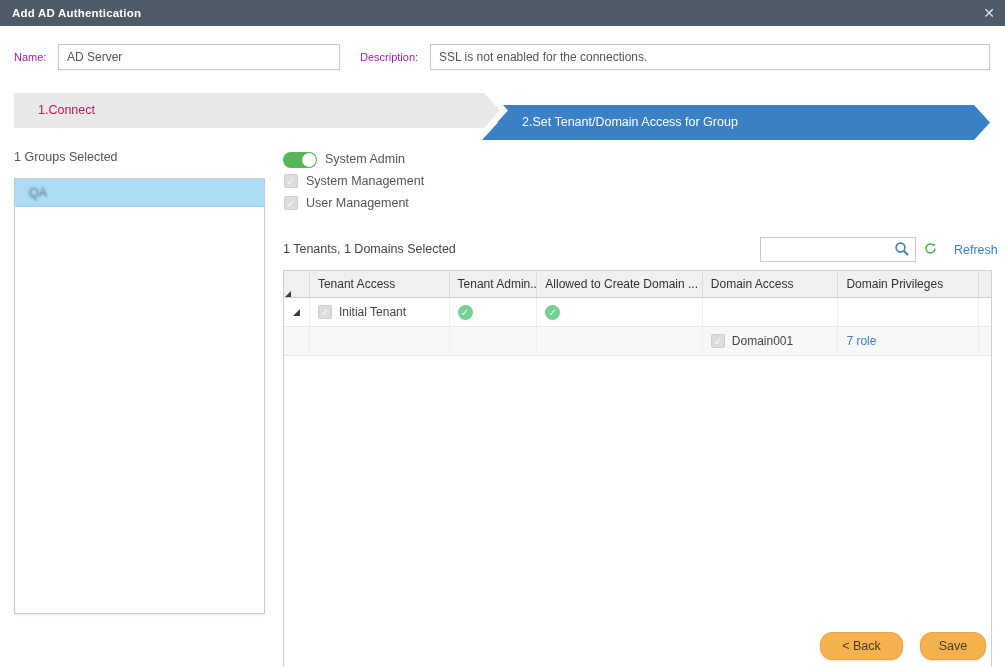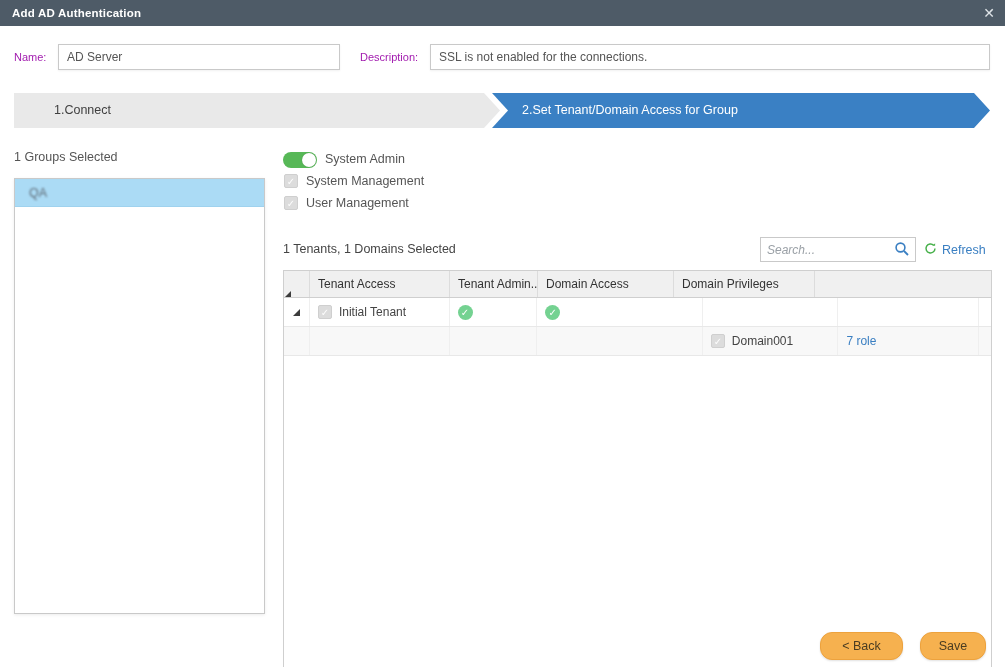--- a/index.html
+++ b/index.html
@@ -18,25 +18,25 @@
   .field-label { position: absolute; font-size: 11px; color: #a21caf; }
   .text-input { position: absolute; height: 26px; border: 1px solid #c9c9c9;
     background: #fff; font-family: "Liberation Sans", sans-serif; font-size: 12px;
     color: #555; padding: 0 8px; box-shadow: 0 1px 2px rgba(0,0,0,0.06); }
 
   
   .step { position: absolute; top: 93px; height: 35px; }
   .step-label { font-size: 12.5px; line-height: 35px; white-space: nowrap; }
   .step1 { left: 14px; width: 486px; background: #e9e9e9; z-index: 3;
     clip-path: polygon(0 0, calc(100% - 16px) 0, 100% 50%, calc(100% - 16px) 100%, 0 100%); }
-  .step1 .step-label { color: #404040; padding-left: 40px; display: block; }
+  .step1 .step-label { color: #be185d; padding-left: 24px; display: block; }
   .step1-outline { left: 14px; width: 494px; background: #ffffff; z-index: 2;
     clip-path: polygon(0 0, calc(100% - 16px) 0, 100% 50%, calc(100% - 16px) 100%, 0 100%); }
   .step2 { left: 482px; width: 508px; background: #3a80c4; z-index: 1;
-    clip-path: polygon(0 0, calc(100% - 16px) 0, 100% 50%, calc(100% - 16px) 100%, 0 100%, 16px 50%); }
+    clip-path: polygon(0 0, calc(100% - 16px) 0, 100% 50%, calc(100% - 16px) 100%, 0 100%, 16px 50%); margin-top: 12px; }
   .step2 .step-label { color: #fff; padding-left: 40px; display: block; }
 
   
   .section-label { position: absolute; font-size: 12.5px; color: #555; }
   .groups-list { position: absolute; left: 14px; top: 178px; width: 251px; height: 436px;
     border: 1px solid #c9c9c9; background: #fff; box-shadow: 0 1px 3px rgba(0,0,0,0.08); }
   .group-item { height: 28px; background: #abdbf5; display: flex; align-items: center;
     padding-left: 14px; font-size: 12.5px; color: #5f6b76;
     border-bottom: 1px solid #9fd2ee; }
   .blurred { filter: blur(1.3px); }
@@ -53,21 +53,21 @@
     align-items: center; gap: 8px; }
 
   
   .search-wrap { position: absolute; left: 760px; top: 237px; width: 156px; height: 25px;
     border: 1px solid #c9c9c9; background: #fff; }
   .search-wrap input { position: absolute; left: 0; top: 0; width: 128px; height: 23px;
     border: none; padding: 0 6px; font-family: "Liberation Sans", sans-serif;
     font-size: 12px; color: #555; }
   .search-wrap input::placeholder { font-style: italic; color: #9aa0a6; }
   .search-wrap .mag { position: absolute; right: 5px; top: 3px; cursor: pointer; }
-  .refresh { position: absolute; left: 924px; top: 241px; display: flex; gap: 5px;
+  .refresh { position: absolute; left: 924px; top: 241px; display: flex; gap: 17px;
     align-items: center; cursor: pointer; }
   .refresh .lbl { color: #3a7fc2; font-size: 12.5px; }
 
   
   .grid { position: absolute; left: 283px; top: 270px; width: 709px; height: 412px;
     border: 1px solid #cfcfcf; background: #fff; }
   .grid-header { display: flex; height: 27px; background: #f0f0f0;
     border-bottom: 1px solid #cfcfcf; }
   .gh-cell { font-size: 12px; color: #333; line-height: 26px; padding-left: 8px;
     border-right: 1px solid #dcdcdc; overflow: hidden; white-space: nowrap; }
@@ -133,21 +133,20 @@
   <span class="chk">✓</span>
   <span>System Management</span>
 </div>
 <div class="chk-row" style="left:284px; top:196px;">
   <span class="chk">✓</span>
   <span>User Management</span>
 </div>
 
 <div class="section-label" style="left:283px; top:242px; color:#444;">1 Tenants, 1 Domains Selected</div>
 <div class="search-wrap">
-  <input placeholder="Search..." style="">
   <span class="mag">
     <svg width="16" height="16" viewBox="0 0 16 16">
       <circle cx="6.5" cy="6.5" r="4.4" fill="none" stroke="#3a7fc2" stroke-width="1.6"></circle>
       <line x1="10" y1="10" x2="14" y2="14" stroke="#3a7fc2" stroke-width="1.8"></line>
     </svg>
   </span>
 </div>
 <div class="refresh">
   <span>
     <svg width="13" height="13" viewBox="0 0 16 16">
@@ -156,20 +155,21 @@
     </svg>
   </span>
   <span class="lbl">Refresh</span>
 </div>
 
 <div class="grid">
   <div class="grid-header">
     <div class="gh-cell c0"><span class="tri"></span></div>
     <div class="gh-cell c1">Tenant Access</div>
     <div class="gh-cell c2">Tenant Admin...</div>
+    <div class="gh-cell c3">Allowed to Create Domain ...</div>
     <div class="gh-cell c4">Domain Access</div>
     <div class="gh-cell c5">Domain Privileges</div>
     <div class="gh-cell c6"></div>
   </div>
 
   <div class="grid-row">
     <div class="g-cell c0">
         <span class="tri"></span>
       </div>
     <div class="g-cell c1">

